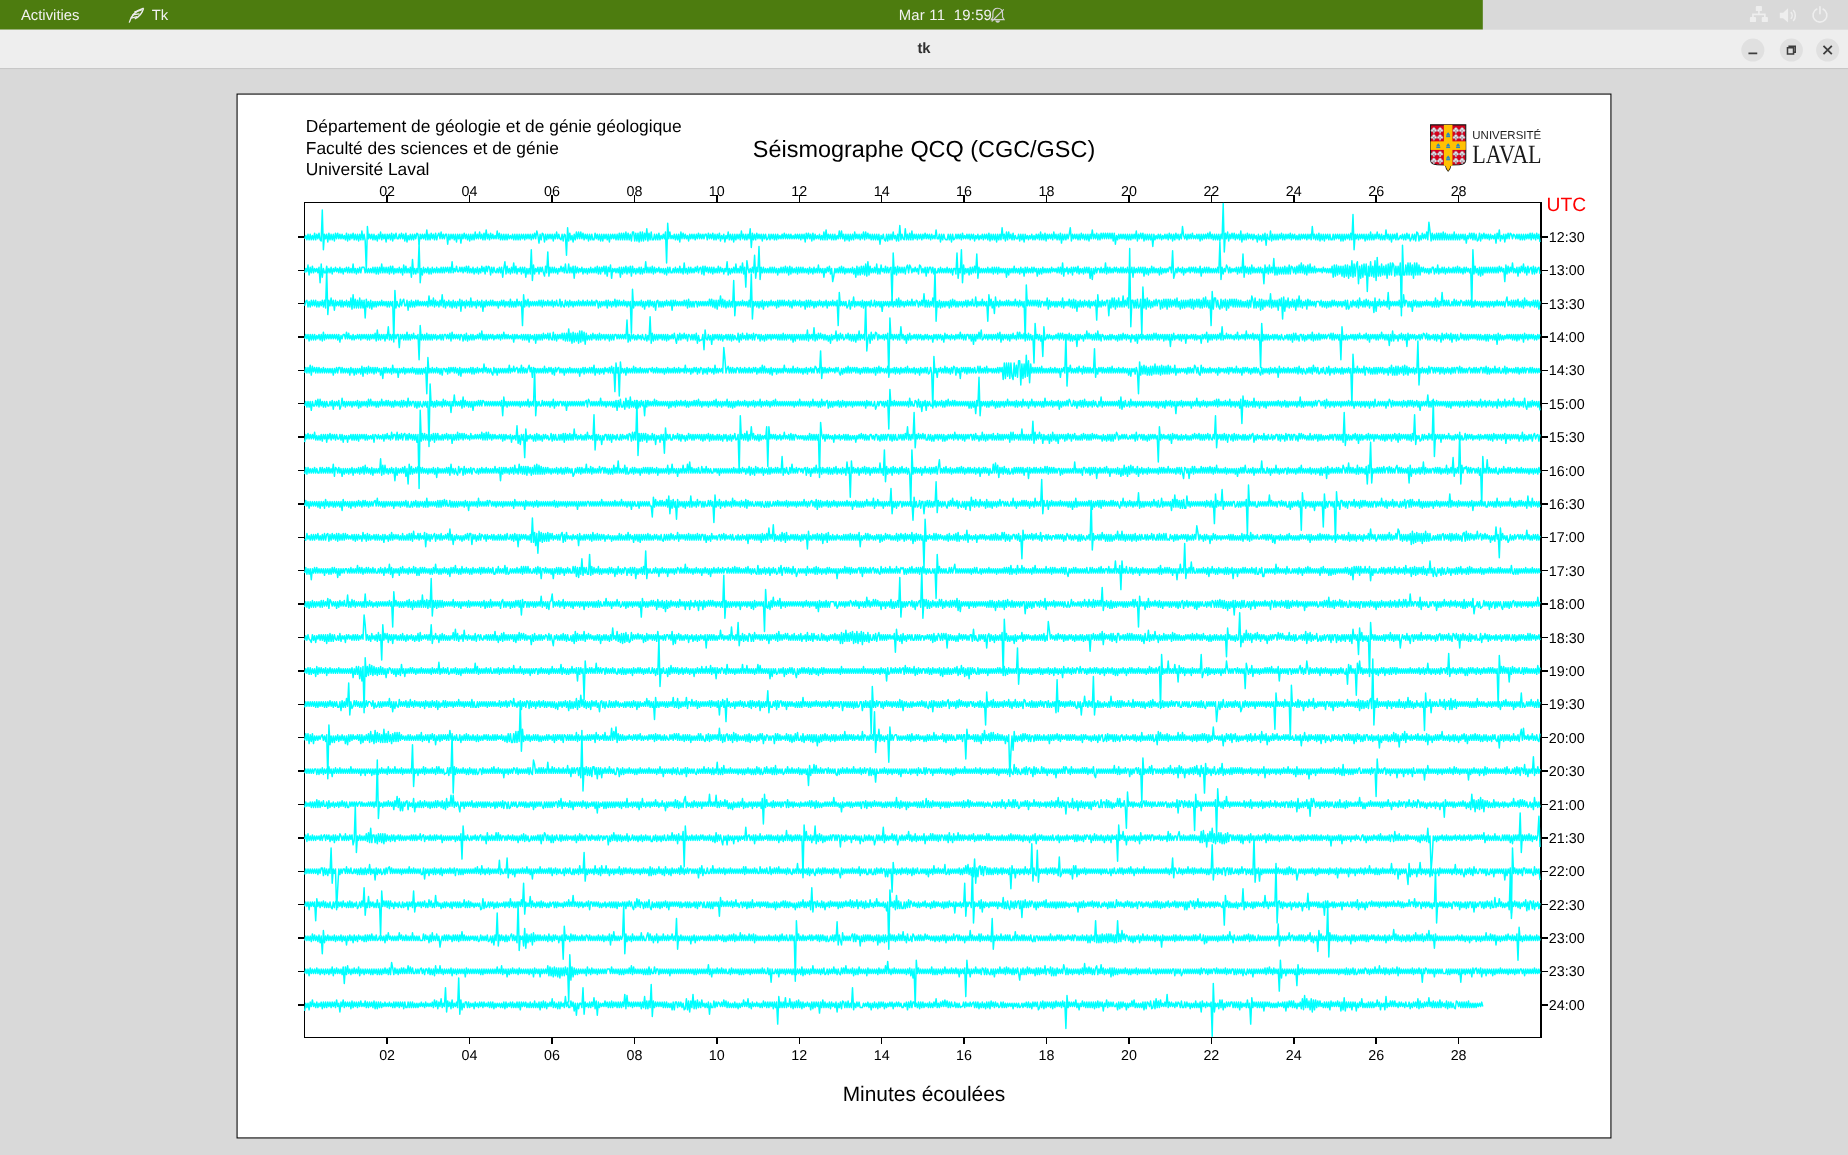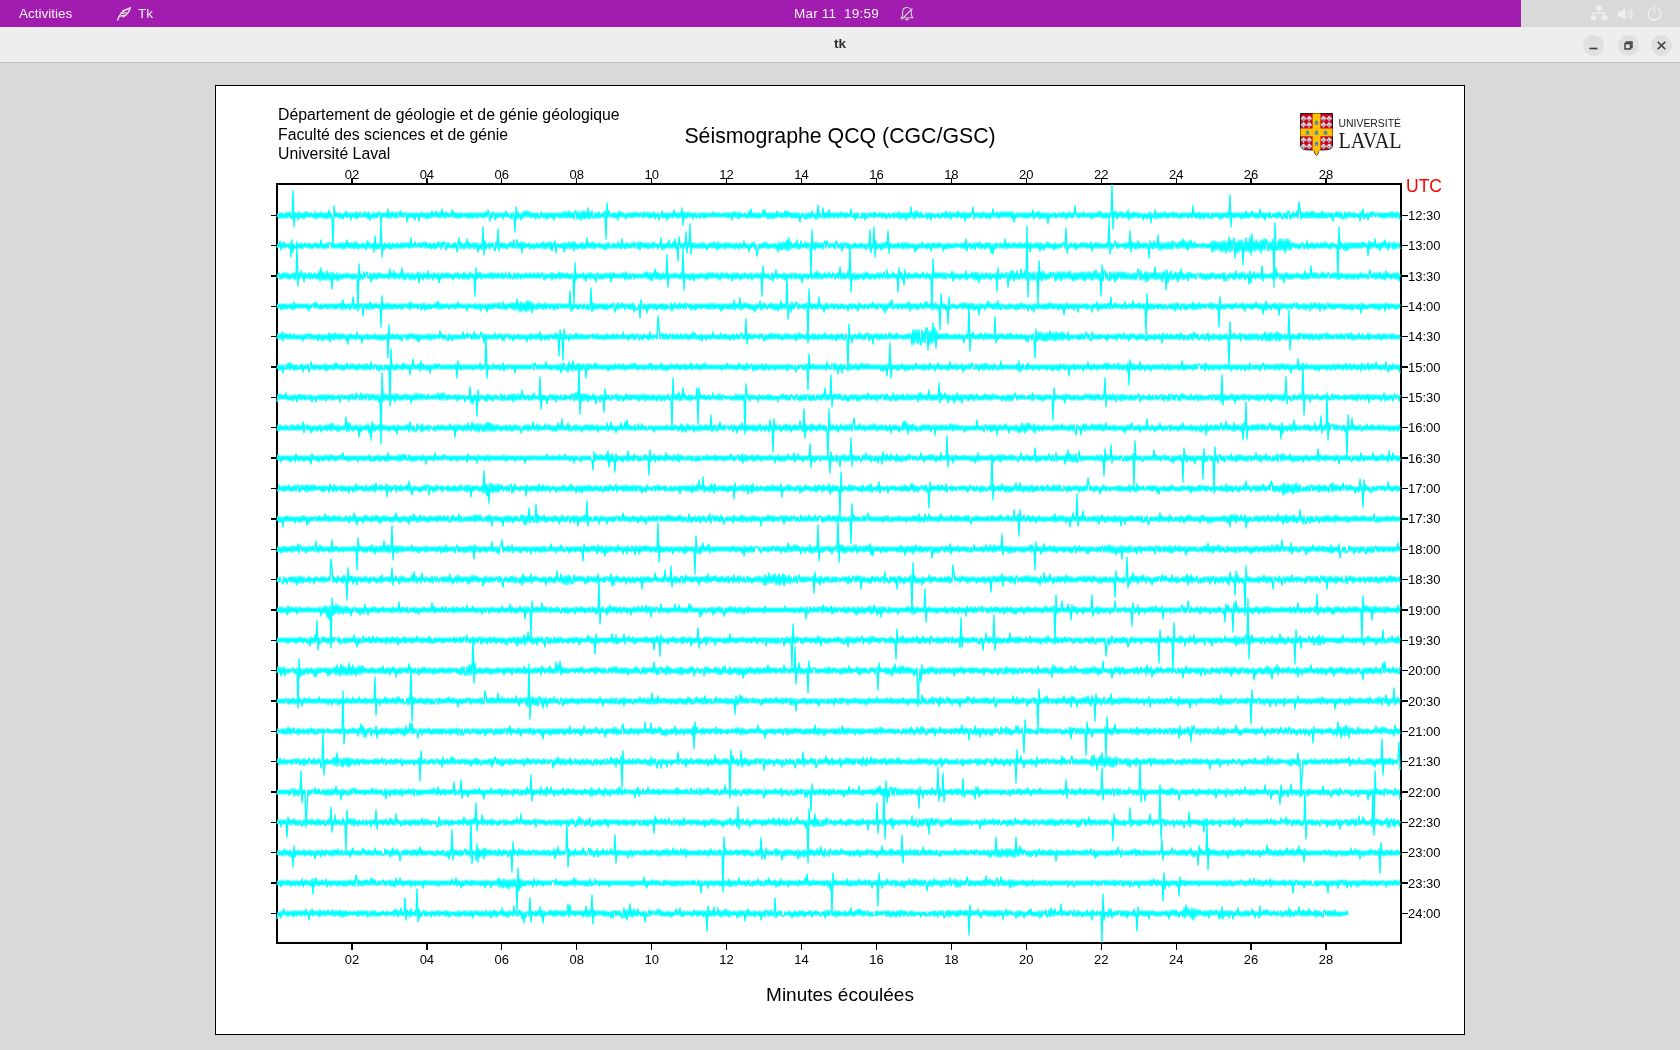--- a/index.html
+++ b/index.html
@@ -1,24 +1,24 @@
 <!DOCTYPE html>
 <html><head><meta charset="utf-8"><style>
 *{margin:0;padding:0;box-sizing:border-box}
 html,body{width:1680px;height:1050px;overflow:hidden;background:#d9d9d9;font-family:"Liberation Sans",sans-serif;-webkit-font-smoothing:antialiased}
-#topbar{position:absolute;left:0;top:0;width:1521px;height:27px;background:#a21caf;color:#f2f2f2}
+#topbar{position:absolute;left:0;top:0;width:1348px;height:27px;background:#4d7c0f;color:#f2f2f2}
 #titlebar{position:absolute;left:0;top:27px;width:1680px;height:36px;background:#eeeeee;border-bottom:1px solid #bdbdbd}
 #content{position:absolute;left:0;top:63px;width:1680px;height:987px;background:#d9d9d9}
 #fig{position:absolute;left:215px;top:85px;width:1250px;height:950px;background:#fff;border:1px solid #000}
 .tb{position:absolute;top:0;height:27px;line-height:27px;font-size:13.5px}
 </style></head><body>
 <div id="topbar">
  <span class="tb" style="left:19px;position:absolute">Activities</span>
  <span class="tb" style="left:138px;position:absolute">Tk</span>
- <span class="tb" style="left:794px;position:absolute;letter-spacing:0.2px">Mar 11&nbsp;&nbsp;19:59</span>
+ <span class="tb" style="left:817px;position:absolute;letter-spacing:0.2px">Mar 11&nbsp;&nbsp;19:59</span>
 
 <svg width="22" height="20" viewBox="0 0 22 20" style="position:absolute;left:113px;top:4px">
  <g stroke="#ececec" stroke-width="1.2" fill="none">
   <path d="M4.5 16.5 C6 10.5 11 5.5 17.5 3.5"></path>
   <path d="M17.5 3.5 C16.5 7.5 14 11 9.5 13.2"></path>
   <path d="M15.8 5.2 L9.2 6.8 M13.8 8.6 L7.4 9.4 M11.6 11.2 L6.2 12.4"></path>
  </g>
 </svg>
 <svg width="16" height="16" viewBox="0 0 16 16" style="position:absolute;left:899px;top:6px">
  <g stroke="#cfcfcf" stroke-width="1.1" fill="none">

